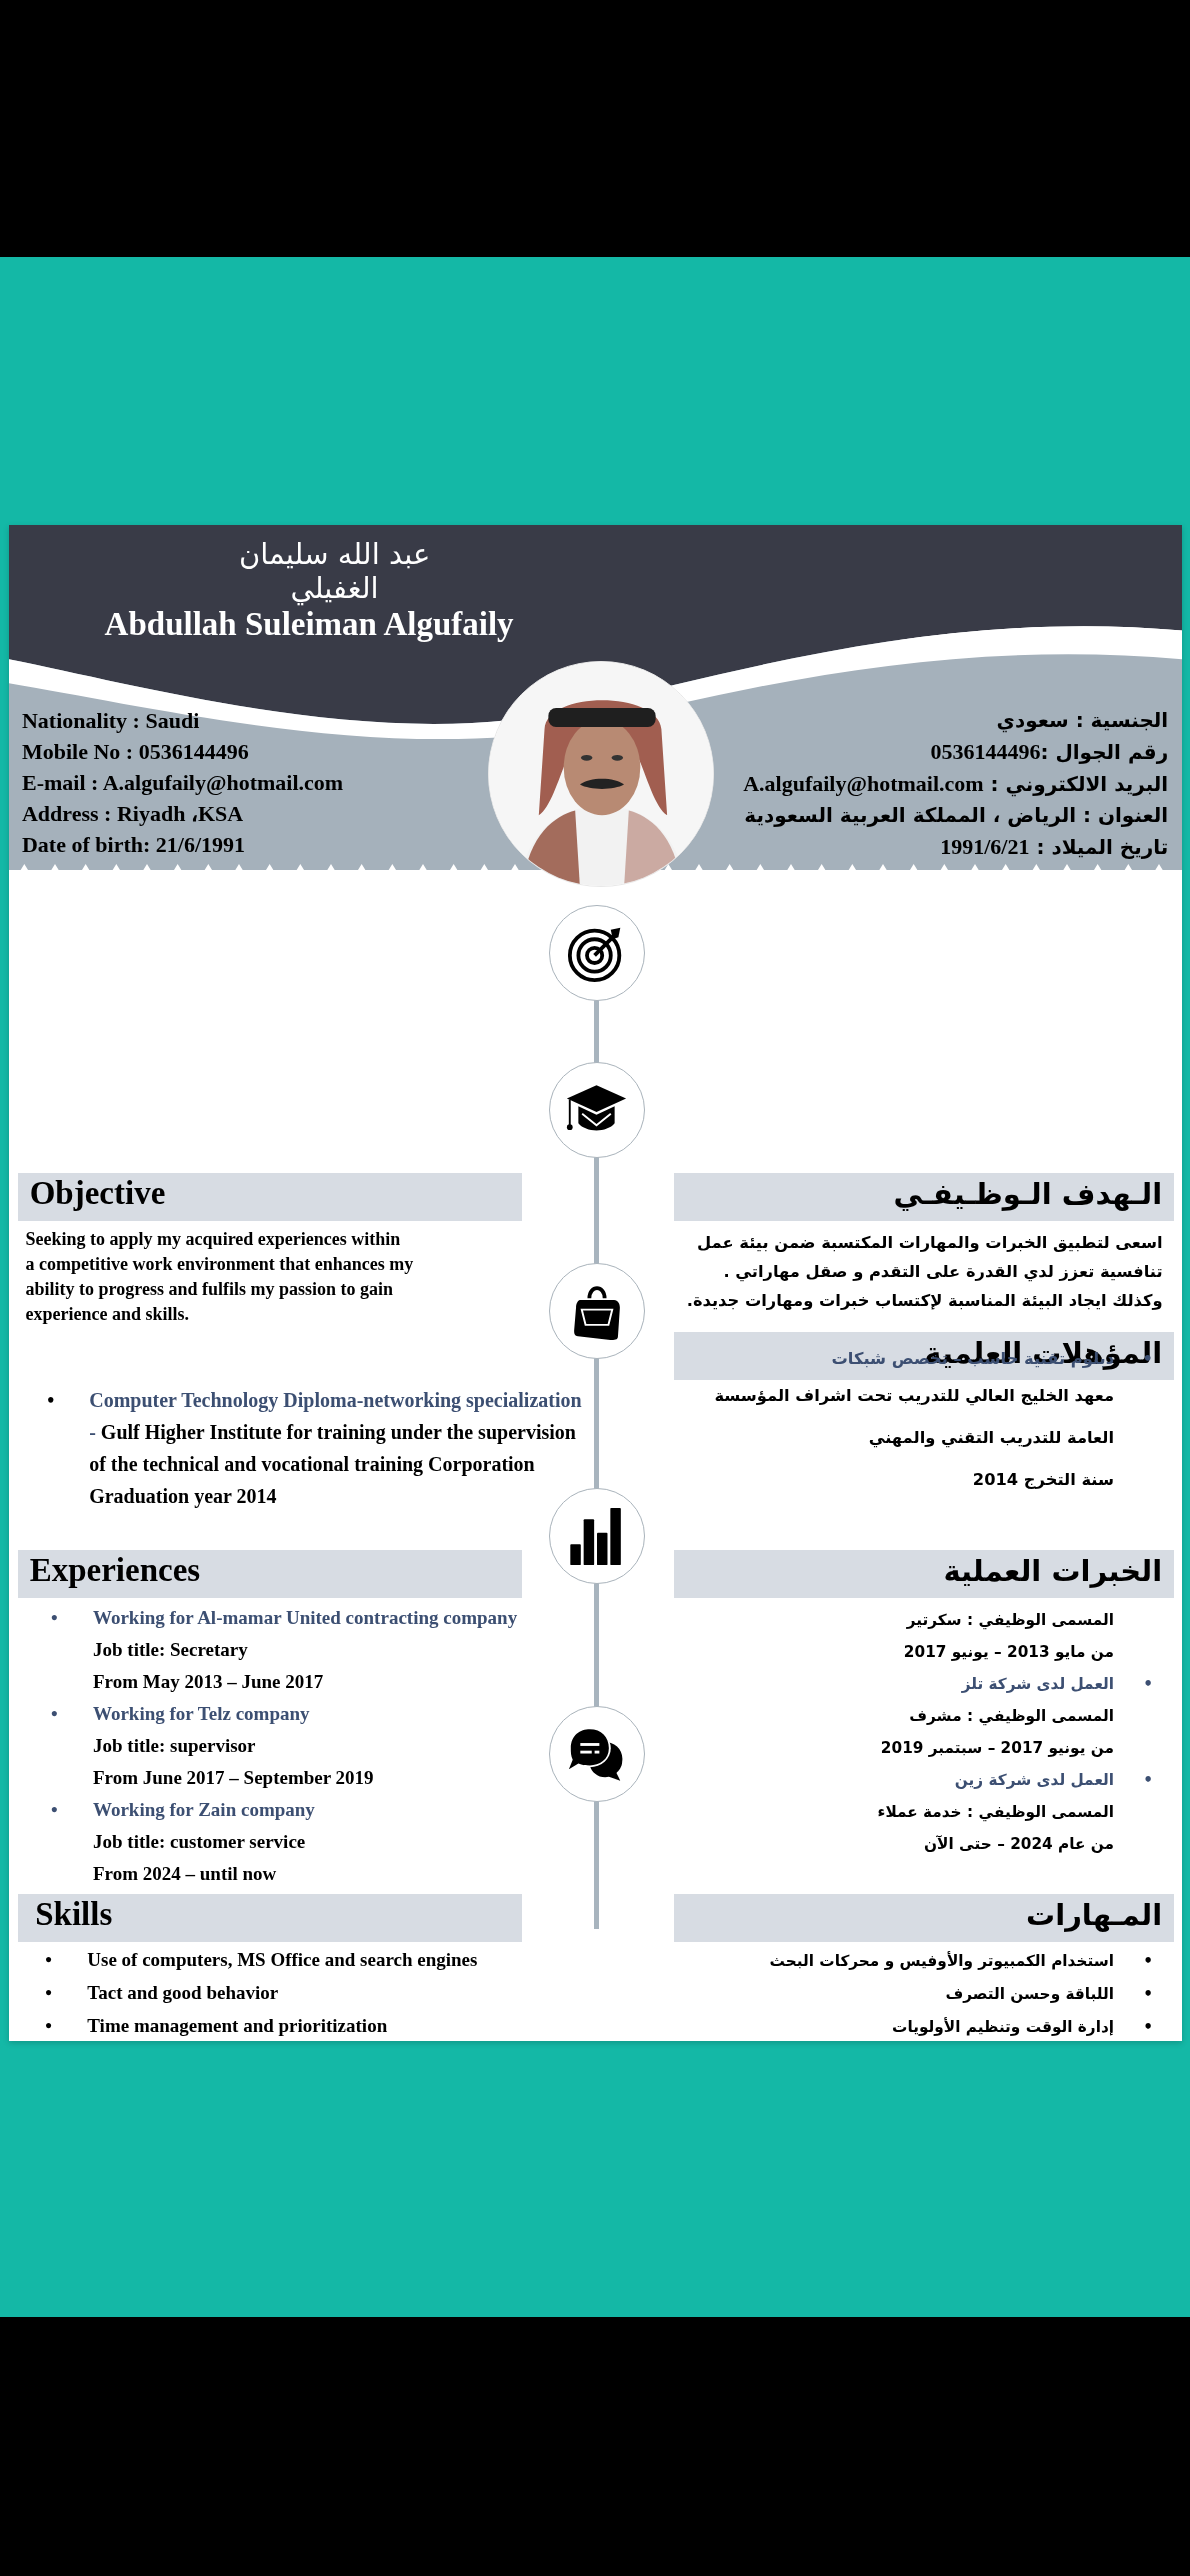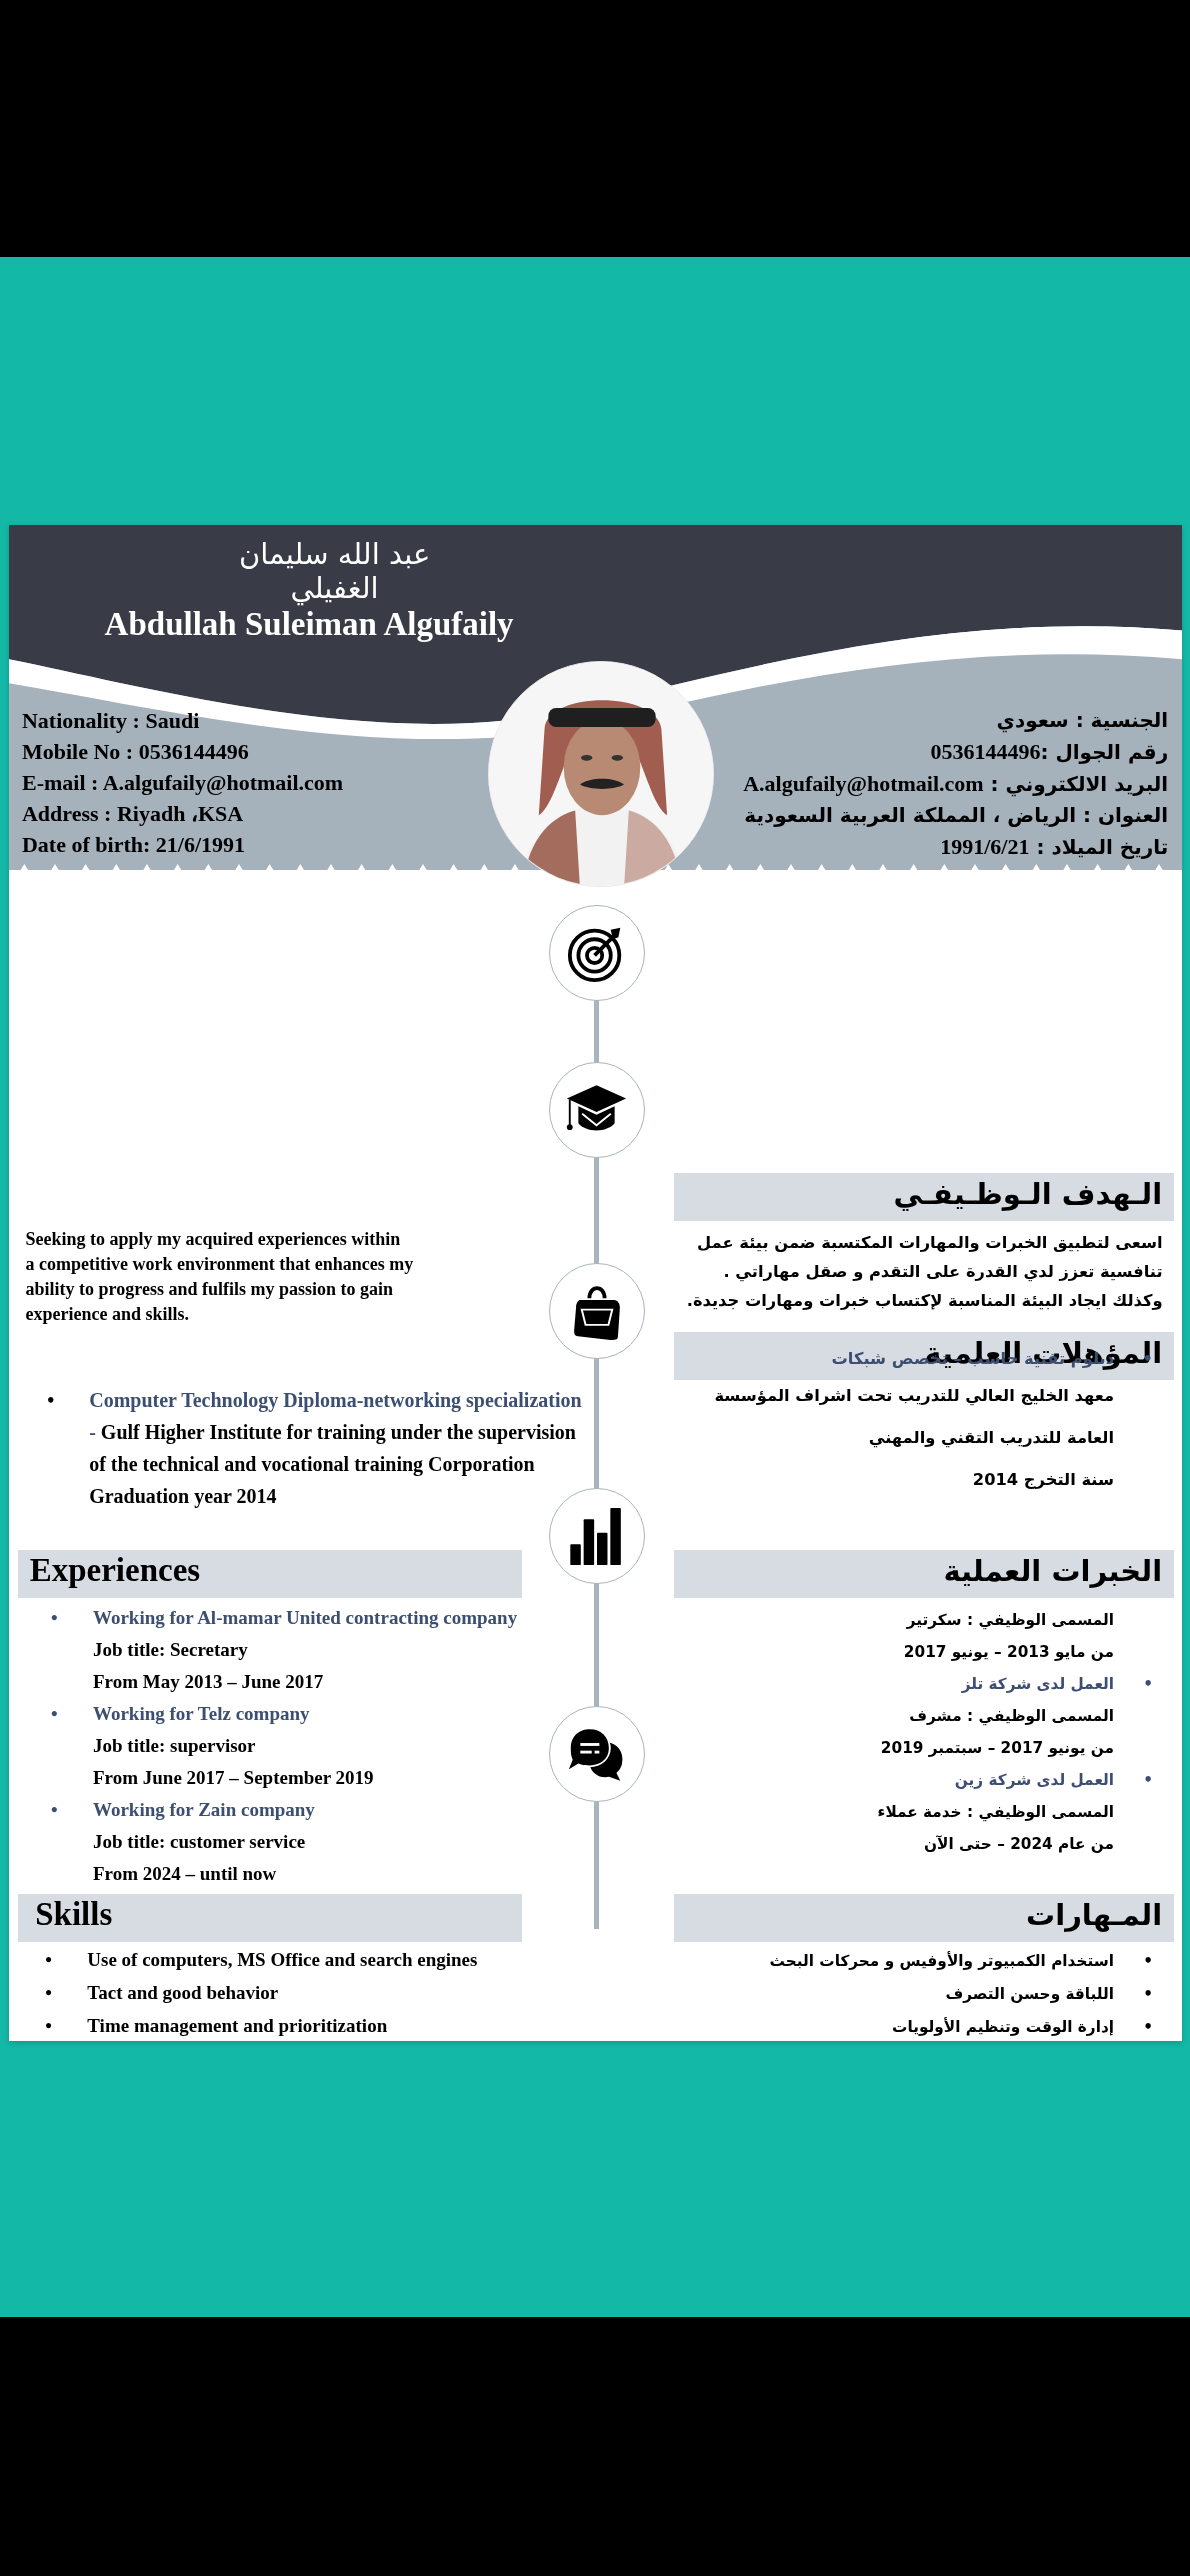--- a/index.html
+++ b/index.html
@@ -140,20 +140,23 @@
       <svg width="59" height="58" viewBox="0 0 62 60">
         <path d="M30 18 C48 14 60 24 58 38 C58 44 54 48 52 50 L56 58 L44 54 C34 56 26 50 24 42 Z" fill="#000"></path>
         <ellipse cx="24" cy="24" rx="22" ry="20" fill="#fff"></ellipse>
         <path d="M4 24 C4 10 14 4 24 4 C36 4 44 12 44 24 C44 36 34 42 24 42 C20 42 16 42 12 40 L2 46 L6 36 C4 32 4 28 4 24 Z" fill="#000"></path>
         <line x1="14" y1="20" x2="34" y2="20" stroke="#fff" stroke-width="3"></line>
         <line x1="14" y1="28" x2="26" y2="28" stroke="#fff" stroke-width="3"></line>
         <line x1="29" y1="28" x2="34" y2="28" stroke="#fff" stroke-width="3"></line>
       </svg>
     </div>
 
+    <div class="bar left" style="top:648px;">
+      <span class="t-en">Objective</span>
+    </div>
     <div class="bar right" style="top:648px;">
       <span class="t-ar">الـهدف الـوظـيفـي</span>
     </div>
     <div class="txt-en" style="left:17px; top:702px; font-size:18px; line-height:25px;">
       <div>Seeking to apply my acquired experiences within</div>
       <div>a competitive work environment that enhances my</div>
       <div>ability to progress and fulfils my passion to gain</div>
       <div>experience and skills.</div>
     </div>
     <div class="txt-ar" style="right:19px; top:703px; font-size:16.3px; line-height:29px;">

